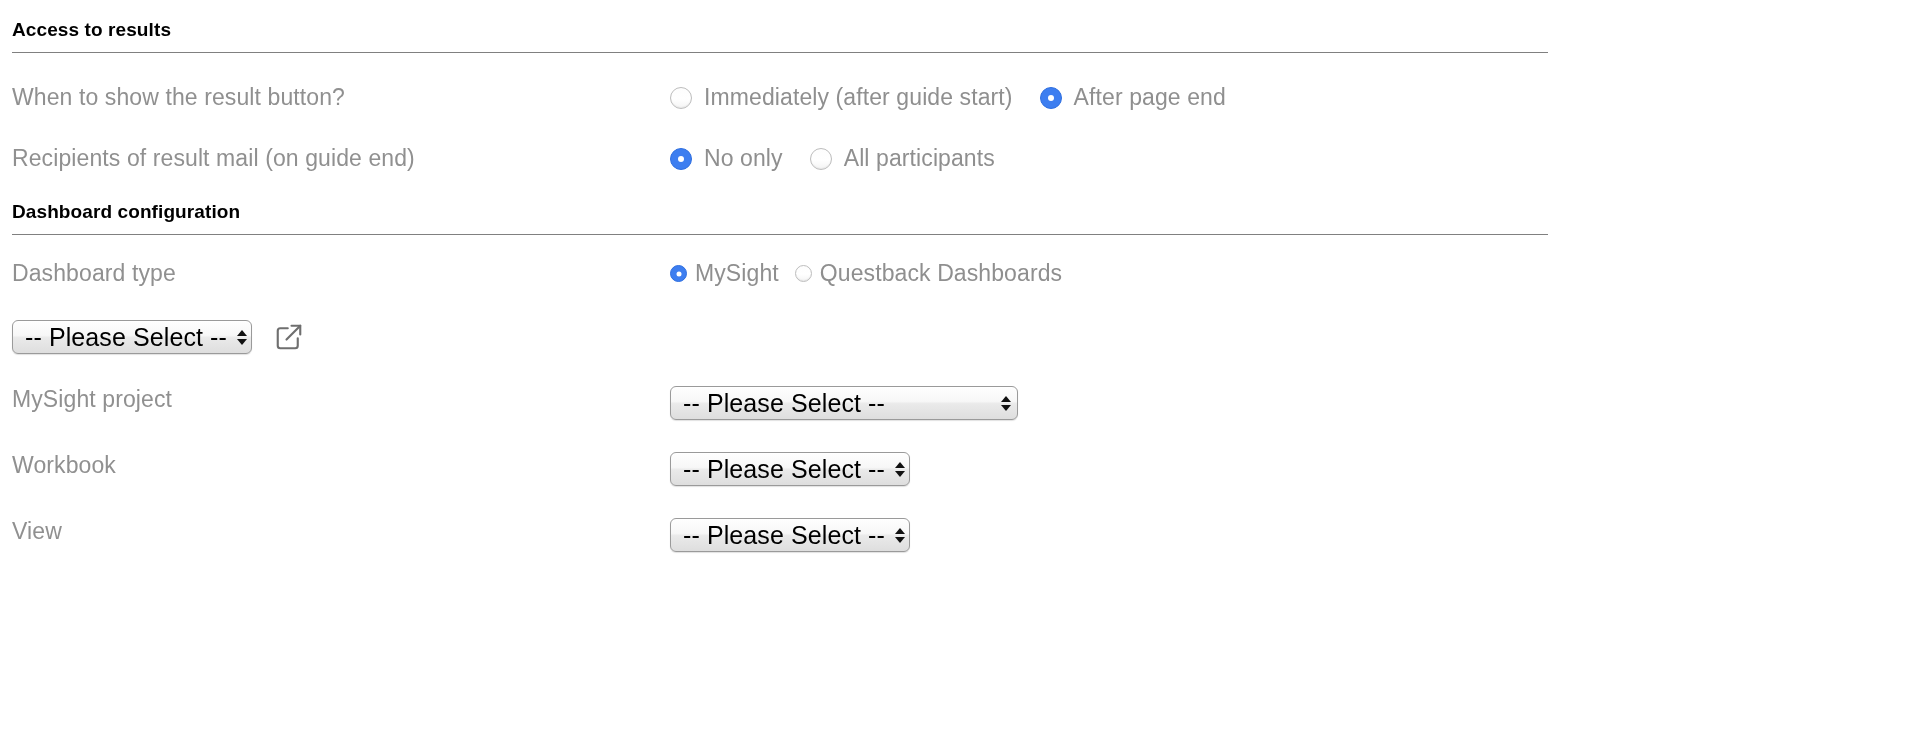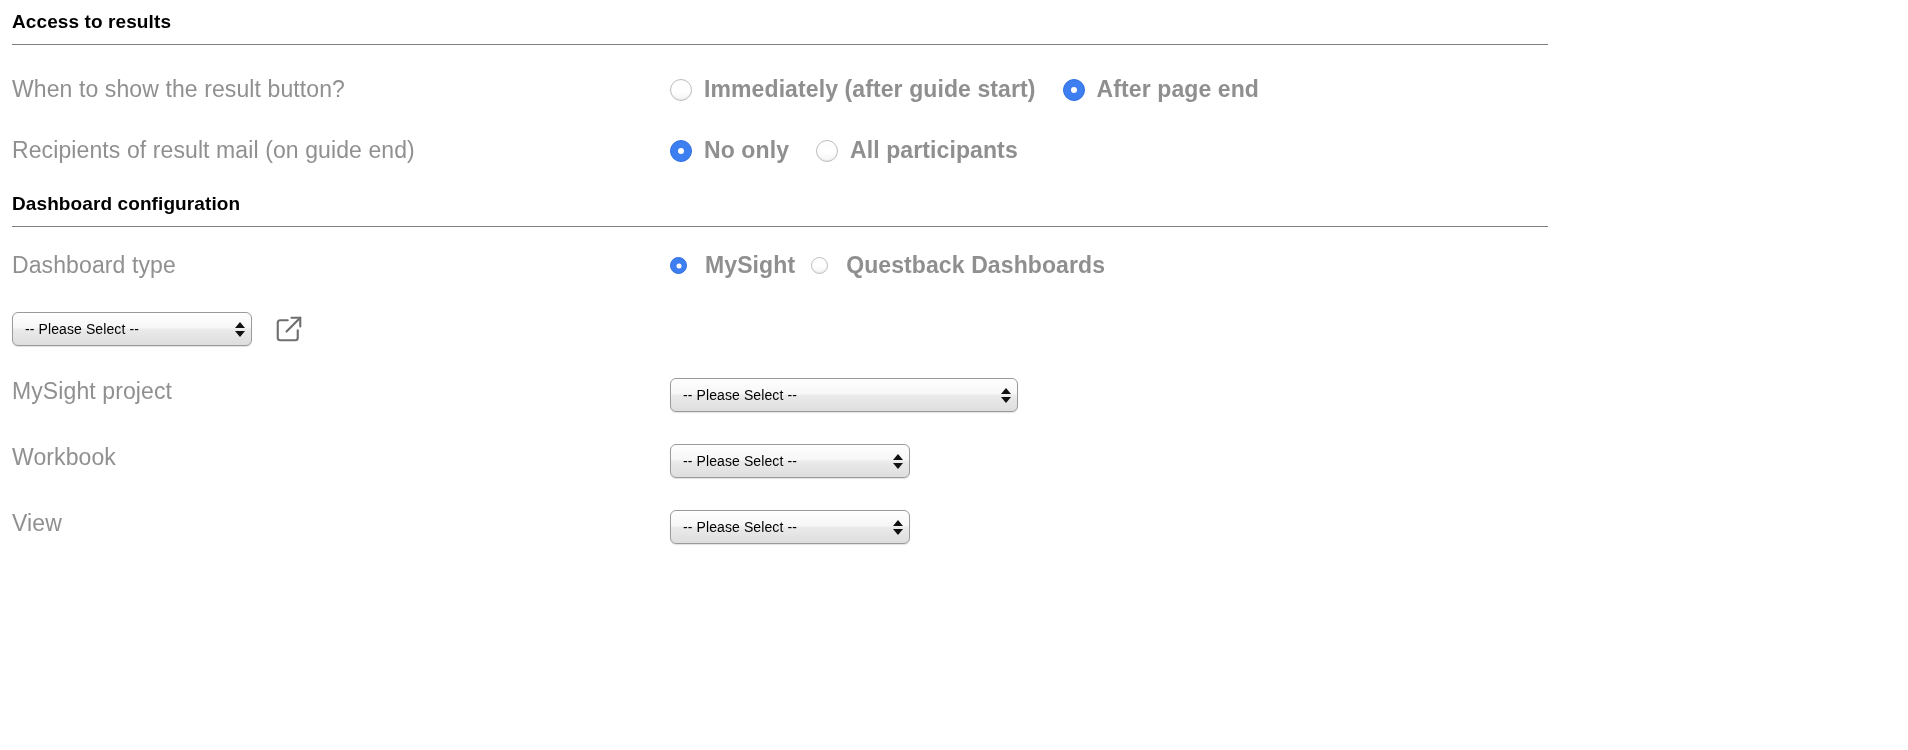--- a/index.html
+++ b/index.html
@@ -13,21 +13,21 @@
     font-family: "Liberation Sans", sans-serif;
     -webkit-font-smoothing: antialiased;
     overflow: hidden;
   }
 
   .page {
     position: relative;
     width: 1560px;
     height: 750px;
     box-sizing: border-box;
-    padding: 0 12px 0 12px;
+    padding: 8px 12px 0 12px;
   }
 
   
   .section-head {
     font-size: 19px;
     font-weight: bold;
     color: #000000;
     letter-spacing: 0.1px;
     padding-left: 0px;
   }
@@ -60,21 +60,20 @@
 
   
   .radio-group {
     display: flex;
     align-items: center;
   }
   .radio-opt {
     display: flex;
     align-items: center;
     white-space: nowrap;
-    font-weight: bold;
   }
   .radio-opt + .radio-opt { margin-left: 27px; }
 
   .radio {
     box-sizing: border-box;
     flex: 0 0 auto;
     border-radius: 50%;
     position: relative;
   }
   .radio.lg { width: 22px; height: 22px; }
@@ -100,39 +99,39 @@
   }
   .radio.on.lg::after { width: 6px; height: 6px; }
   .radio.on.sm::after { width: 5px; height: 5px; }
 
   .radio-label {
     font-size: 23px;
     color: #8f8f8f;
     letter-spacing: 0.1px;
   }
   .radio-opt.spaced .radio-label { margin-left: 12px; }
-  .radio-opt.tight .radio-label { margin-left: 18px; }
+  .radio-opt.tight .radio-label { margin-left: 8px; }
   .radio-opt.tight + .radio-opt.tight { margin-left: 16px; }
 
   
   .select {
     box-sizing: border-box;
     display: inline-flex;
     align-items: center;
     justify-content: space-between;
     height: 34px;
     border: 1px solid #9a9a9a;
     border-radius: 6px;
     background: linear-gradient(to bottom, #fefefe 0%, #f7f7f7 45%, #eaeaea 52%, #dedede 100%);
     box-shadow: 0 1px 1px rgba(0,0,0,0.12), inset 0 1px 0 rgba(255,255,255,0.9);
     padding: 0 6px 0 12px;
     cursor: default;
   }
   .select-text {
-    font-size: 14px;
+    font-size: 25px;
     color: #000000;
     white-space: nowrap;
     letter-spacing: 0.1px;
   }
   .select.w-narrow { width: 240px; }
   .select.w-wide   { width: 348px; }
 
   .stepper {
     display: flex;
     flex-direction: column;

